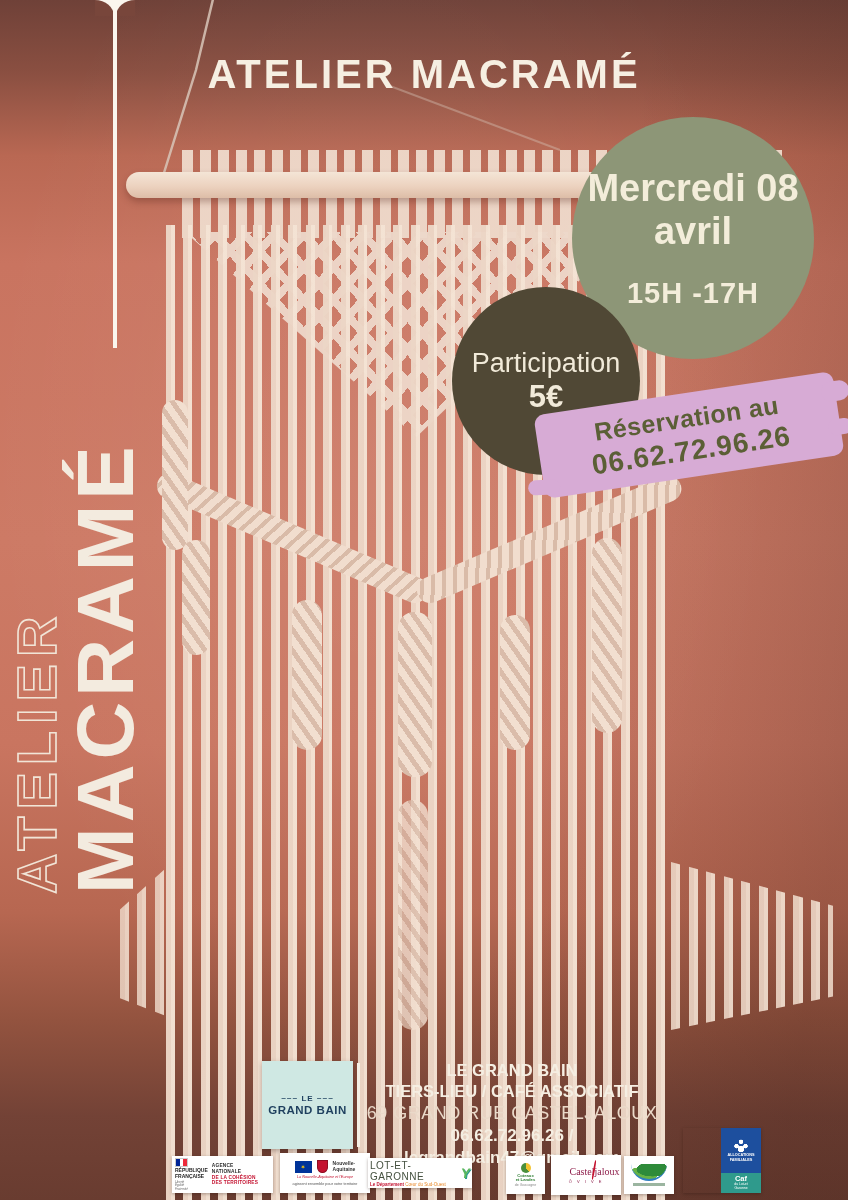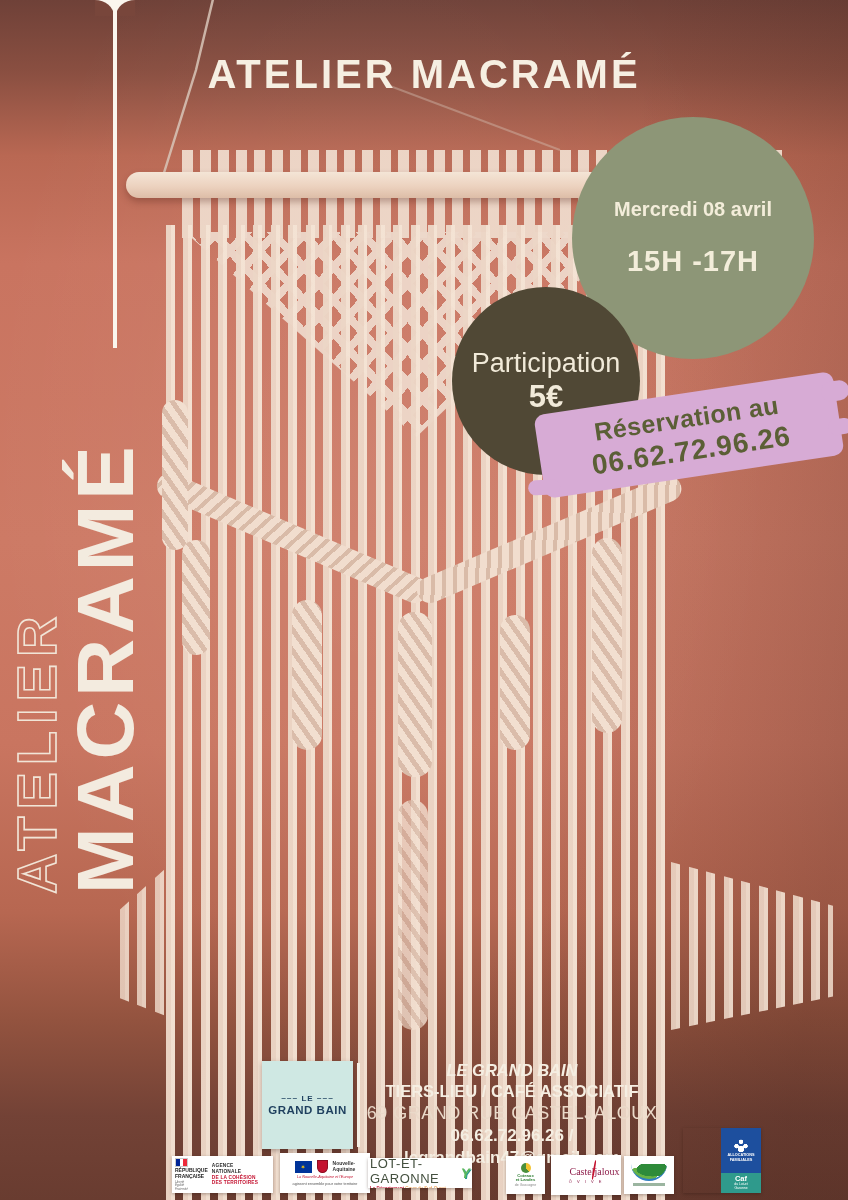--- a/index.html
+++ b/index.html
@@ -51,21 +51,21 @@
   .top-title{left:0;right:0;top:52px;text-align:center;z-index:4;
     font-size:40px;font-weight:800;letter-spacing:3px;color:#f6efe2;}
   .side{writing-mode:vertical-rl;transform:rotate(180deg);z-index:4;font-weight:800;
     display:flex;align-items:center;justify-content:flex-start;}
   .side-outline{left:4px;top:508px;height:386px;font-size:56px;letter-spacing:7px;
     color:rgba(0,0,0,0);-webkit-text-stroke:1.6px #f1e5d7;}
   .side-solid{left:60px;top:412px;height:482px;font-size:80px;letter-spacing:5px;color:#f3ebdf;}
 
   .circle{border-radius:50%;display:flex;flex-direction:column;align-items:center;justify-content:center;text-align:center;}
   .date-circle{left:572px;top:117px;width:242px;height:242px;background:#8d9677;z-index:5;gap:24px;color:#f3edda;}
-  .date-line{font-size:20px;font-weight:700;}
+  .date-line{font-size:38px;font-weight:700;}
   .time-line{font-size:29px;font-weight:700;letter-spacing:1px;}
   .price-circle{left:452px;top:287px;width:188px;height:188px;background:#504835;z-index:6;gap:0;color:#f1ead9;}
   .price-label{font-size:27px;font-weight:400;}
   .price-value{font-size:31px;font-weight:700;}
 
   .banner{left:538px;top:393px;width:302px;height:84px;background:#d7abd5;border-radius:10px;
     transform:rotate(-8.5deg);z-index:6;display:flex;flex-direction:column;align-items:center;justify-content:center;gap:2px;}
   .banner::before{content:"";position:absolute;right:-14px;top:10px;width:28px;height:20px;border-radius:11px;
     background:#d7abd5;box-shadow:0 36px 0 -2px #d7abd5;}
   .banner::after{content:"";position:absolute;left:-16px;bottom:4px;width:32px;height:15px;border-radius:8px;
@@ -76,21 +76,21 @@
   .desc{left:0;right:0;top:893px;text-align:center;z-index:7;color:#f3e9da;
     font-size:27.5px;font-weight:700;line-height:40px;text-shadow:0 1px 3px rgba(70,35,25,.45);}
 
   
   .logo-box{left:262px;top:1061px;width:91px;height:88px;background:#cfe8e3;z-index:7;
     display:flex;flex-direction:column;align-items:center;justify-content:center;box-shadow:0 2px 5px rgba(40,20,15,.3);}
   .logo-wave{font-size:8px;font-weight:700;color:#1e3f5e;letter-spacing:1px;}
   .logo-name{font-size:11.5px;font-weight:700;color:#1e3f5e;letter-spacing:.5px;margin-top:1px;}
   .divider{left:357px;top:1063px;width:3px;height:84px;background:#f5efe5;z-index:7;}
   .footer-text{left:362px;top:1060px;width:300px;text-align:center;z-index:7;color:#f5eee2;}
-  .ft1{font-size:16.5px;font-weight:700;line-height:21px;font-style:italic;}
+  .ft1{font-size:16.5px;font-weight:700;line-height:21px;}
   .ft2{font-size:16.5px;font-weight:700;line-height:21px;}
   .ft3{font-size:18px;font-weight:400;line-height:23px;color:#ead9c9;letter-spacing:.5px;}
   .ft4{font-size:17px;font-weight:700;line-height:22px;}
 
   
   .pbox{background:#fff;z-index:7;box-shadow:0 1px 3px rgba(40,20,15,.35);overflow:hidden;}
   .anct{left:172px;top:1156px;width:101px;height:37px;display:flex;align-items:center;gap:4px;padding:2px 3px;box-sizing:border-box;}
   .anct-left{display:flex;flex-direction:column;align-items:flex-start;}
   .fr-flag{width:11px;height:7px;background:linear-gradient(90deg,#002395 0 33%,#fff 33% 66%,#ed2939 66%);border:.5px solid #ccc;}
   .anct-rep{font-size:5px;font-weight:700;color:#1c1c1c;line-height:5.5px;margin-top:1px;}
@@ -99,21 +99,21 @@
   .anct-l{font-size:4.8px;font-weight:700;line-height:5.6px;color:#2b2b2b;letter-spacing:.2px;}
   .anct-l.red{color:#c41331;}
   .eu{left:280px;top:1153px;width:90px;height:40px;display:flex;flex-direction:column;align-items:center;justify-content:center;gap:2px;padding:2px;box-sizing:border-box;}
   .eu-row{display:flex;align-items:center;gap:5px;}
   .eu-flag{width:17px;height:12px;background:#003399;display:flex;align-items:center;justify-content:center;color:#ffcc00;font-size:6px;}
   .na-shield{width:9px;height:11px;background:#c4122f;border-radius:0 0 45% 45%;border:1px solid #8e0e22;}
   .na-name{font-size:5px;font-weight:700;color:#333;line-height:5.5px;}
   .eu-cap1{font-size:3.8px;font-style:italic;color:#c4122f;line-height:4.2px;}
   .eu-cap2{font-size:3.8px;color:#555;line-height:4.2px;}
   .lot{left:368px;top:1158px;width:104px;height:30px;display:flex;align-items:center;justify-content:center;gap:3px;padding:2px;box-sizing:border-box;}
-  .lot-name{font-size:13px;color:#44503f;letter-spacing:.5px;font-weight:400;}
+  .lot-name{font-size:10px;color:#44503f;letter-spacing:.5px;font-weight:400;}
   .lot-sub{font-size:4.5px;line-height:5px;}
   .lot-sub .r{color:#c41331;font-weight:700;}
   .lot-sub .o{color:#e98a2b;}
   .lot-y{font-size:14px;font-weight:800;color:#5cb85c;transform:skew(-8deg);text-shadow:1px 1px 0 #2a9d8f;}
   .coteaux{left:506px;top:1156px;width:39px;height:38px;display:flex;flex-direction:column;align-items:center;justify-content:center;}
   .cot-emblem{width:10px;height:10px;border-radius:50%;background:conic-gradient(#f4c430 0 40%,#4a8f3c 40% 100%);margin-bottom:1px;}
   .cot-l{font-size:4.2px;font-weight:700;color:#2e7d32;line-height:4.8px;}
   .cot-l3{font-size:3.6px;color:#888;line-height:4.2px;font-weight:400;}
   .castel{left:551px;top:1155px;width:70px;height:40px;display:flex;flex-direction:column;align-items:center;justify-content:center;}
   .castel-name{font-family:"Liberation Serif",serif;font-size:10px;color:#8e1f4b;position:relative;margin-left:17px;}

